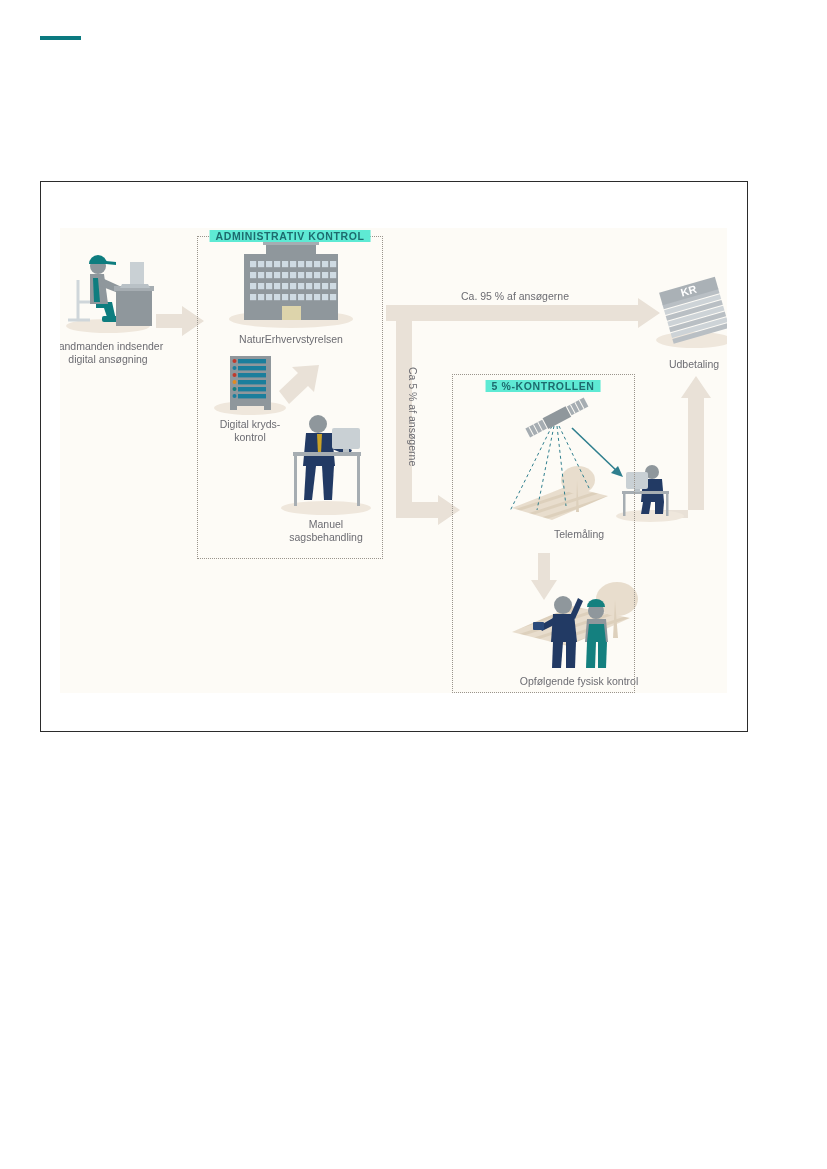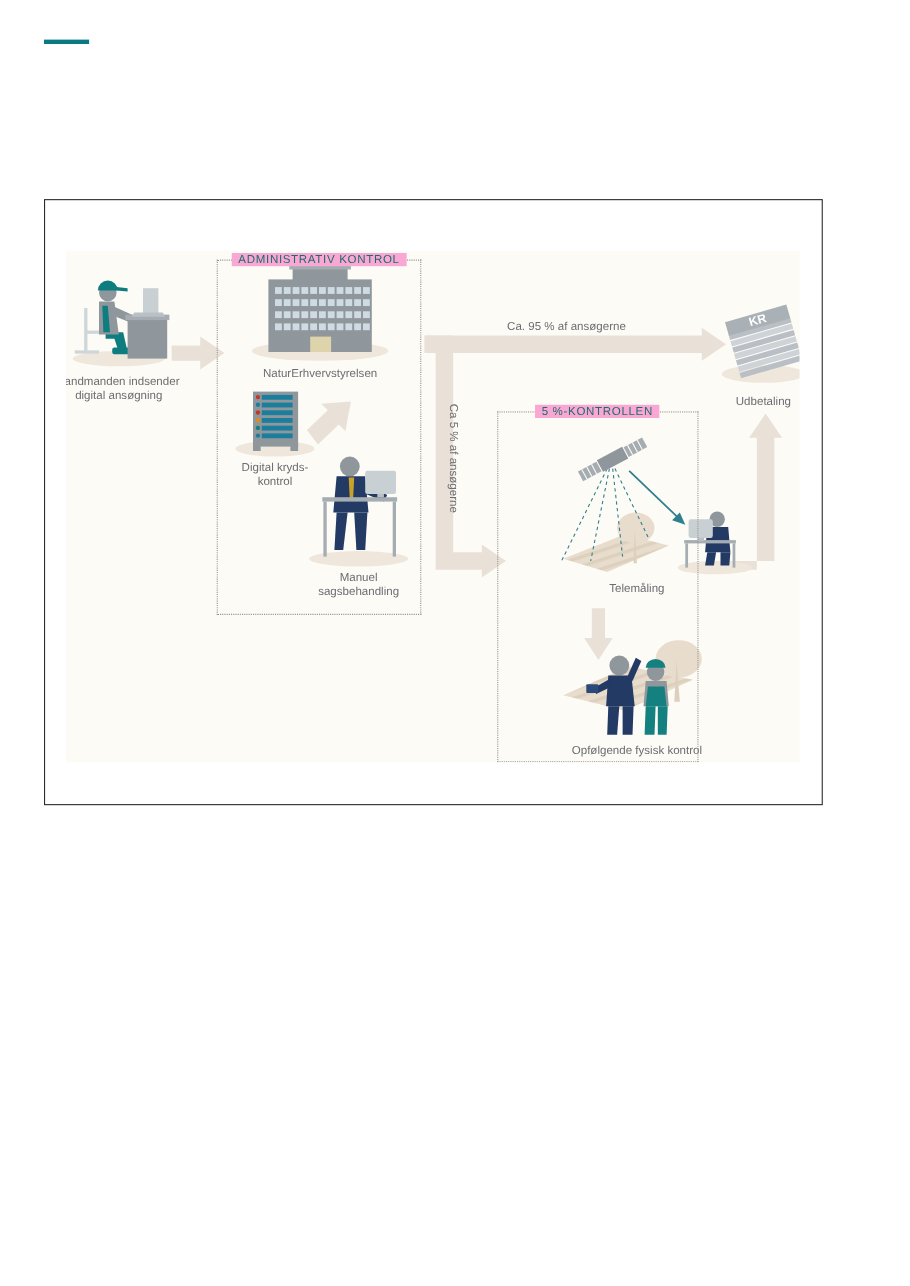--- a/index.html
+++ b/index.html
@@ -46,22 +46,22 @@
     position: absolute;
     border: 1px dotted #9a948c;
     box-sizing: border-box;
     background: transparent;
   }
   .group-title {
     position: absolute;
     font-size: 10.5px;
     letter-spacing: .6px;
     color: #1d6b6e;
-    font-weight: 400;
-    background: #f9a8d4;
+    font-weight: 700;
+    background: #5eead4;
     padding: 0 6px;
     white-space: nowrap;
     transform: translate(-50%, -50%);
   }
 
   
   .beige { fill: #e9e1d7; }
 </style>
 </head>
 <body>
@@ -327,16 +327,16 @@
       <text x="455" y="72" text-anchor="middle" font-family="Liberation Sans, sans-serif" font-size="10.5" fill="#6c6c72">Ca. 95 % af ansøgerne</text>
       <text transform="translate(349,139) rotate(90)" font-family="Liberation Sans, sans-serif" font-size="10.5" fill="#6c6c72">Ca 5 % af ansøgerne</text>
 
     </svg>
 
     
     <div class="group-box" style="left:137px; top:8px; width:186px; height:323px;"></div>
     <div class="group-title" style="left:230px; top:8px;">ADMINISTRATIV KONTROL</div>
 
     <div class="group-box" style="left:392px; top:146px; width:183px; height:319px;"></div>
-    <div class="group-title" style="left:483px; top:146px;">5 %-KONTROLLEN</div>
+    <div class="group-title" style="left:483px; top:158px;">5 %-KONTROLLEN</div>
   </div>
 
 </div>
 
 </body></html>

